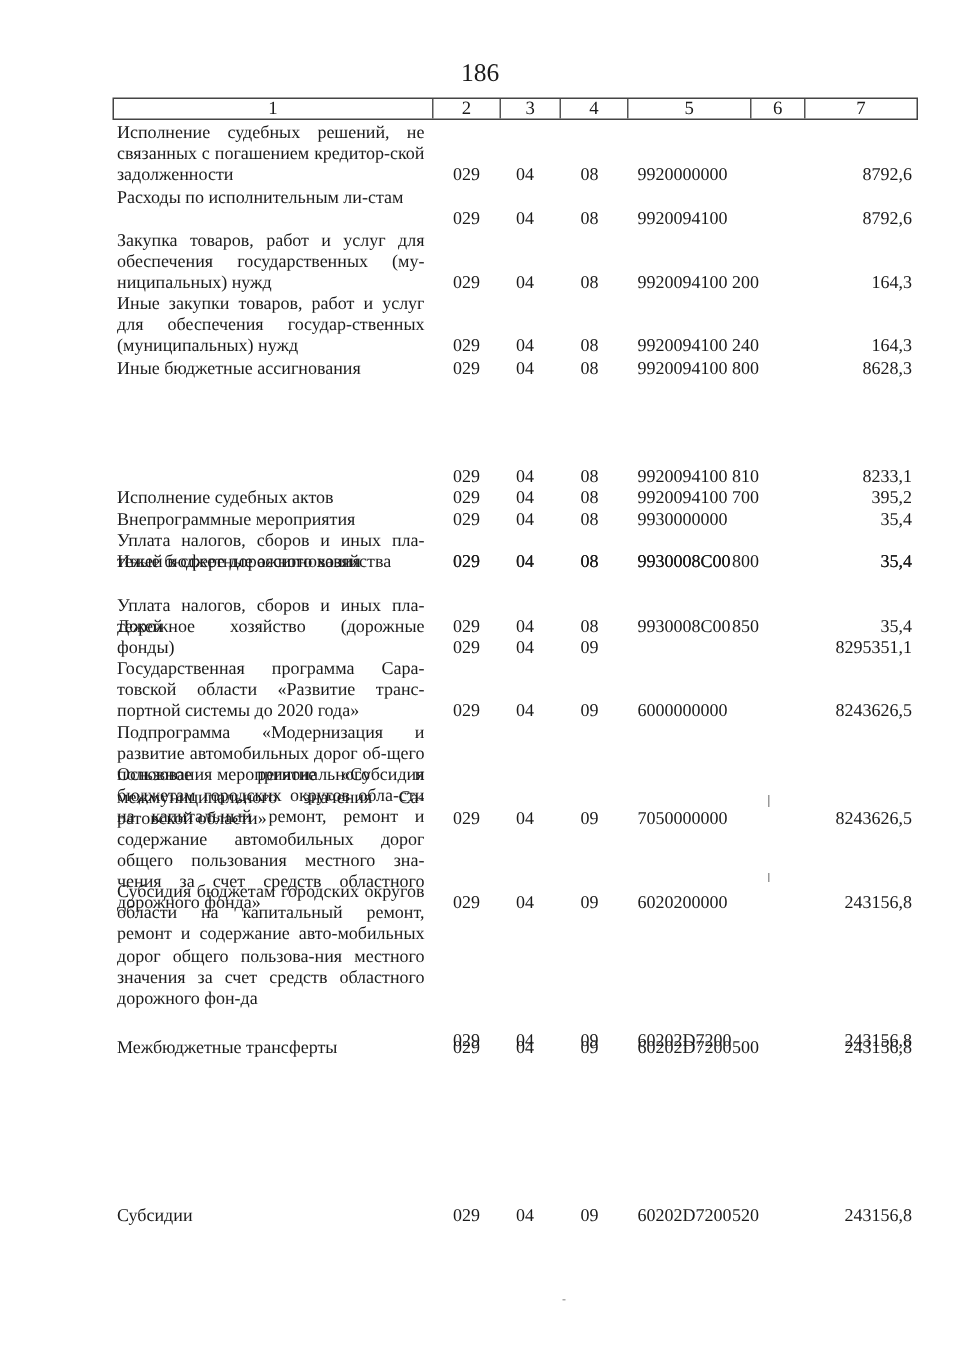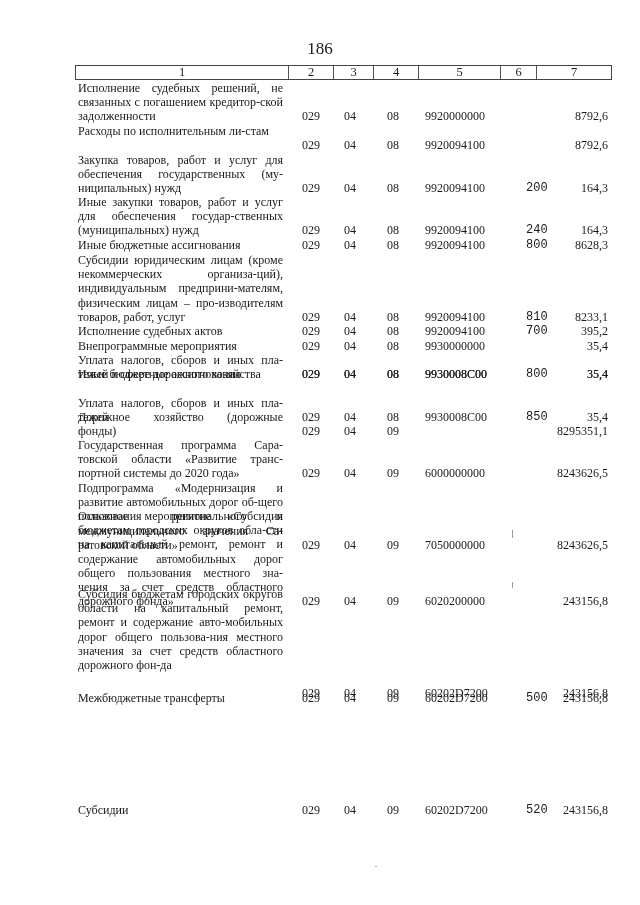--- a/index.html
+++ b/index.html
@@ -7,21 +7,21 @@
          font-family: "Liberation Serif", "DejaVu Serif", serif; color: #1a1a1a; }
   .page-number { position: absolute; left: 0; width: 640px; top: 39px; text-align: center; font-size: 17px; }
   .header-row { position: absolute; top: 65px; left: 75px; width: 537px; height: 15px;
                 border: 1px solid #444; box-sizing: border-box; display: flex; font-size: 12.5px; }
   .header-row .h { border-right: 1px solid #555; text-align: center; line-height: 13px; box-sizing: border-box; }
   .header-row .h:last-child { border-right: none; }
   .row { position: absolute; left: 78px; width: 534px; font-size: 12px; line-height: 14.2px; }
   .row .desc { position: absolute; left: 0; top: 0; width: 205px; text-align: justify; text-align-last: left; }
   .row .c { position: absolute; bottom: 0; white-space: nowrap; }
   .c2 { left: 224px; } .c3 { left: 266px; } .c4 { left: 309px; }
-  .c5 { left: 347px; } .c6 { left: 448px; font-family: Liberation Mono, monospace; }
+  .c5 { left: 347px; } .c6 { left: 410px; }
   .c7 { right: 4px; text-align: right; }
   .tick { position: absolute; width: 1px; background: #999; }
   .dot { position: absolute; width: 2px; height: 1px; background: #aaa; }
 </style>
 </head>
 <body>
 
 <div class="page-number">186</div>
 
 <div class="header-row">
@@ -74,21 +74,20 @@
     <div class="row" style="top: 238px; height: 14px;">
       <span class="desc">Иные бюджетные ассигнования</span>
       <span class="c c2">029</span>
       <span class="c c3">04</span>
       <span class="c c4">08</span>
       <span class="c c5">9920094100</span>
       <span class="c c6">800</span>
       <span class="c c7">8628,3</span>
     </div>
     <div class="row" style="top: 253px; height: 71px;">
-      <span class="desc">Субсидии юридическим лицам (кроме некоммерческих организа-ций), индивидуальным предприни-мателям, физическим лицам – про-изводителям товаров, работ, услуг</span>
       <span class="c c2">029</span>
       <span class="c c3">04</span>
       <span class="c c4">08</span>
       <span class="c c5">9920094100</span>
       <span class="c c6">810</span>
       <span class="c c7">8233,1</span>
     </div>
     <div class="row" style="top: 324px; height: 14px;">
       <span class="desc">Исполнение судебных актов</span>
       <span class="c c2">029</span>

